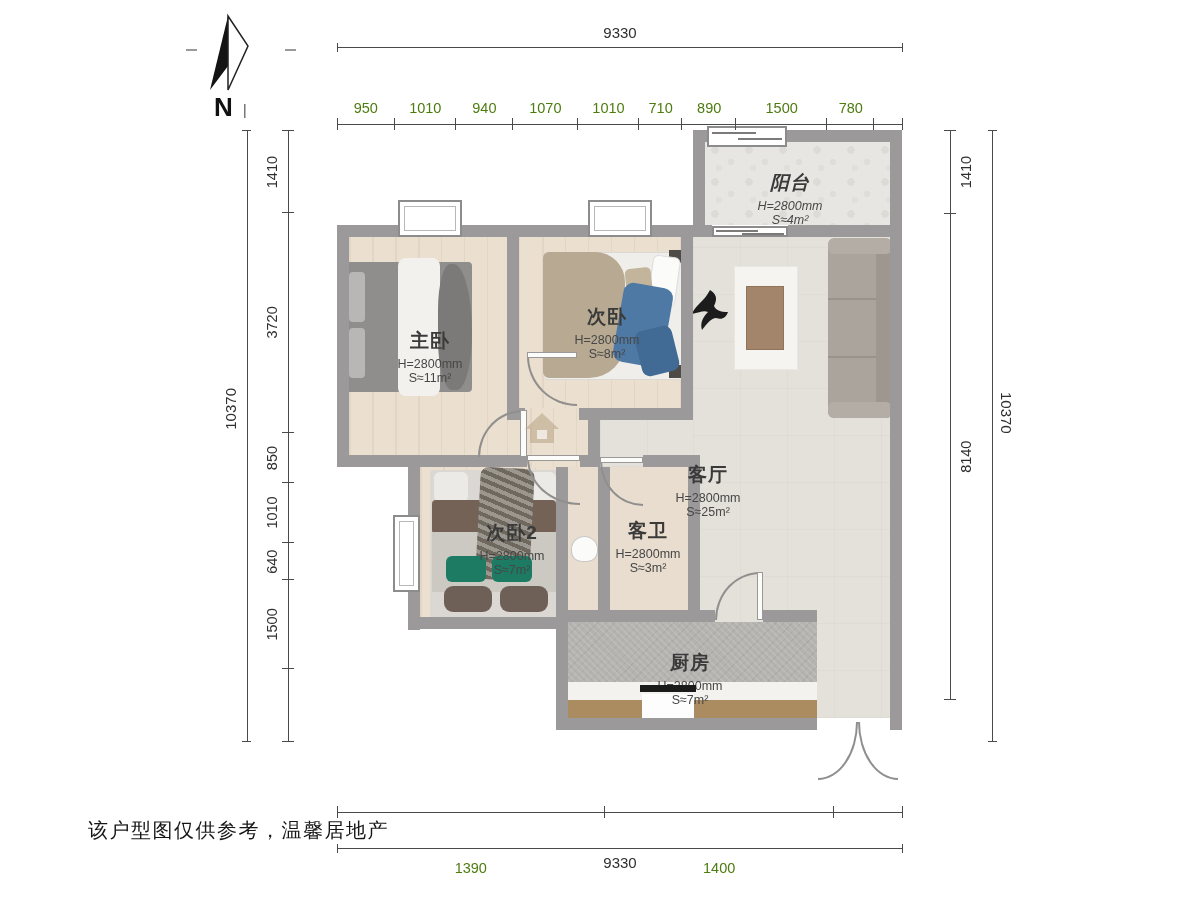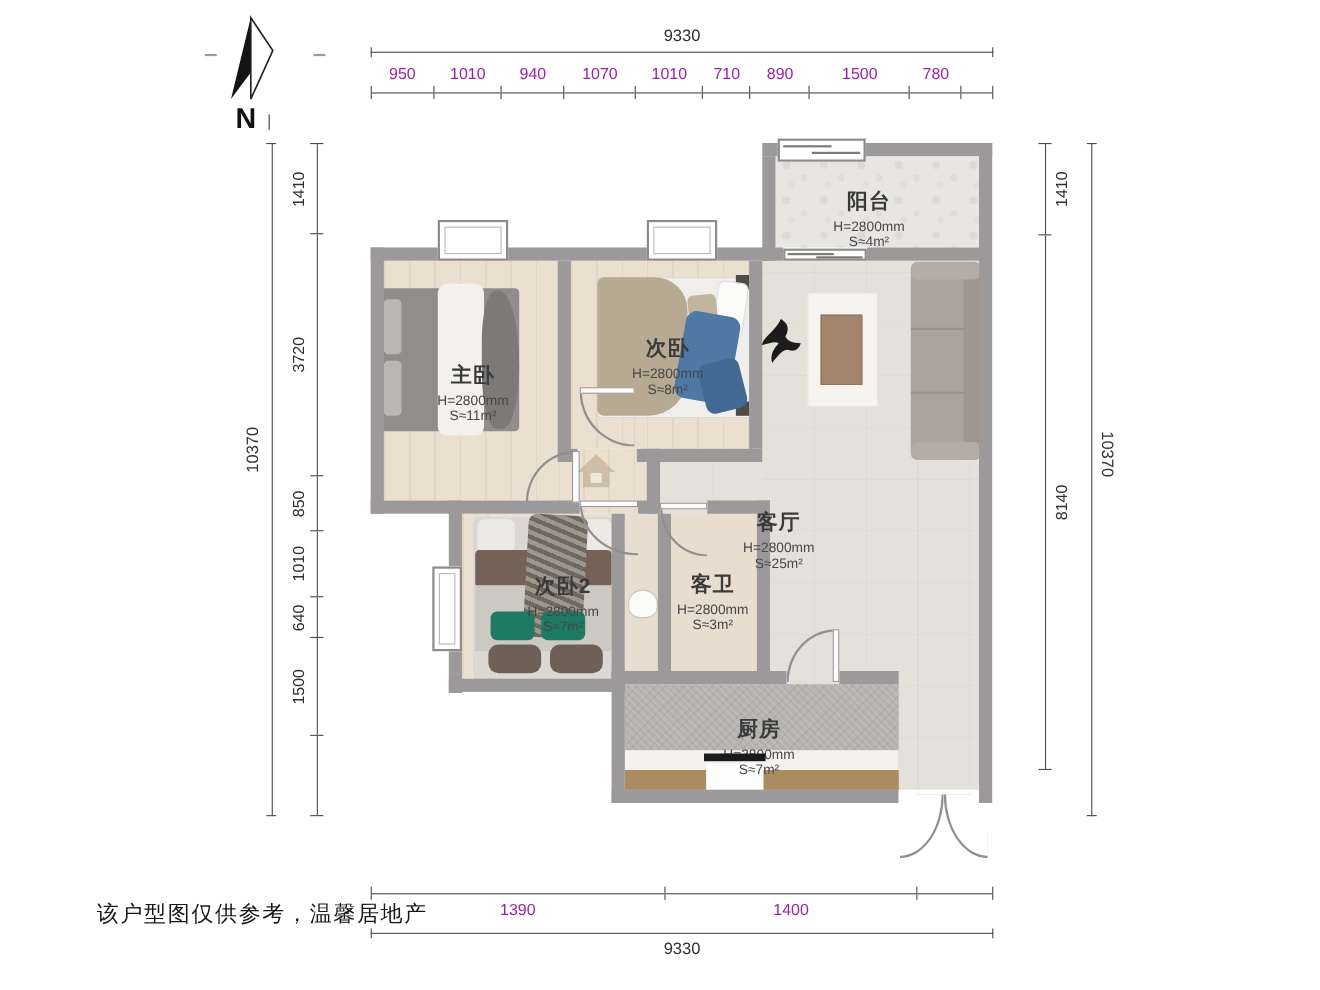--- a/index.html
+++ b/index.html
@@ -38,21 +38,21 @@
   .furn { position:absolute; z-index:2; }
   
   .roomlabel { position:absolute; text-align:center; color:#3a3a3a; z-index:6; }
   .rn { font-weight:bold; font-size:19px; letter-spacing:1px; }
   .rh { font-size:12.5px; margin-top:3px; color:#474747; }
   .rs { font-size:12.5px; color:#474747; }
   
   .dimh { position:absolute; display:flex; z-index:9; }
   .dimh .seg { display:flex; flex-direction:column; align-items:center; min-width:0; }
   .dimh.below .seg { flex-direction:column-reverse; }
-  .dimh .lab { font-size:14.5px; color:#a21caf; height:20px; line-height:20px; white-space:nowrap; }
+  .dimh .lab { font-size:14.5px; color:#4d7c0f; height:20px; line-height:20px; white-space:nowrap;margin-top:40px; }
   .dimh .tz { width:100%; height:12px; border-right:1px solid #4a4a4a; box-sizing:border-box;
     background:linear-gradient(#4a4a4a,#4a4a4a) left 50%/100% 1px no-repeat; }
   .dimh .seg.first .tz { border-left:1px solid #4a4a4a; }
   .dimv { position:absolute; display:flex; flex-direction:column; z-index:9; }
   .dimv .seg { display:flex; flex-direction:row; min-height:0; }
   .dimv .lab { writing-mode:vertical-rl; transform:rotate(180deg); font-size:14.5px; color:#2f2f2f;
     width:20px; display:flex; align-items:center; justify-content:center; white-space:nowrap; }
   .dimv .tz { width:12px; border-bottom:1px solid #4a4a4a; box-sizing:border-box;
     background:linear-gradient(#4a4a4a,#4a4a4a) 50% 0/1px 100% no-repeat; }
   .dimv .seg.first .tz { border-top:1px solid #4a4a4a; }
@@ -181,21 +181,21 @@
   <div class="arc arc-bl" style="left:527px;top:458px;width:53px;height:47px;"></div>
   <div class="leaf" style="left:527px;top:455px;width:53px;height:6px;"></div>
   <div class="arc arc-bl" style="left:600px;top:461px;width:43px;height:45px;"></div>
   <div class="leaf" style="left:600px;top:457px;width:43px;height:6px;"></div>
   <div class="arc arc-tl" style="left:715px;top:572px;width:45px;height:48px;"></div>
   <div class="leaf" style="left:757px;top:572px;width:6px;height:48px;"></div>
   <div class="threshold" style="left:817px;top:718px;width:73px;height:12px;"></div>
   <div class="arc arc-br" style="left:818px;top:722px;width:40px;height:58px;"></div>
   <div class="arc arc-bl" style="left:858px;top:722px;width:40px;height:58px;"></div>
 
-  <div class="roomlabel" style="left:720px;top:170px;width:140px;">
+  <div class="roomlabel" style="left:720px;top:170px;width:140px;font-style:italic;">
     <div class="rn">阳台</div>
     <div class="rh">H=2800mm</div>
     <div class="rs">S≈4m²</div>
   </div>
   <div class="roomlabel" style="left:360px;top:328px;width:140px;">
     <div class="rn">主卧</div>
     <div class="rh">H=2800mm</div>
     <div class="rs">S≈11m²</div>
   </div>
   <div class="roomlabel" style="left:537px;top:304px;width:140px;">

